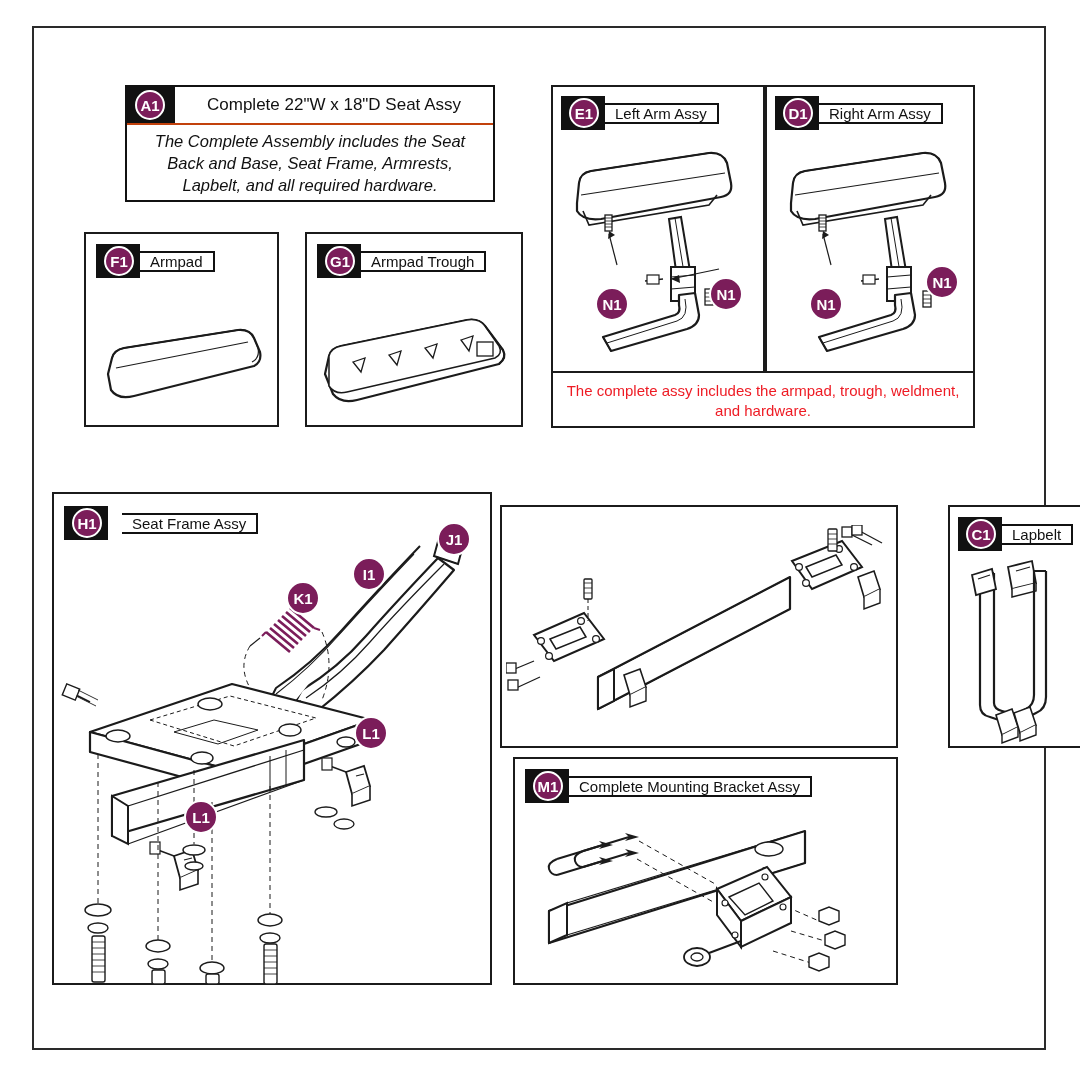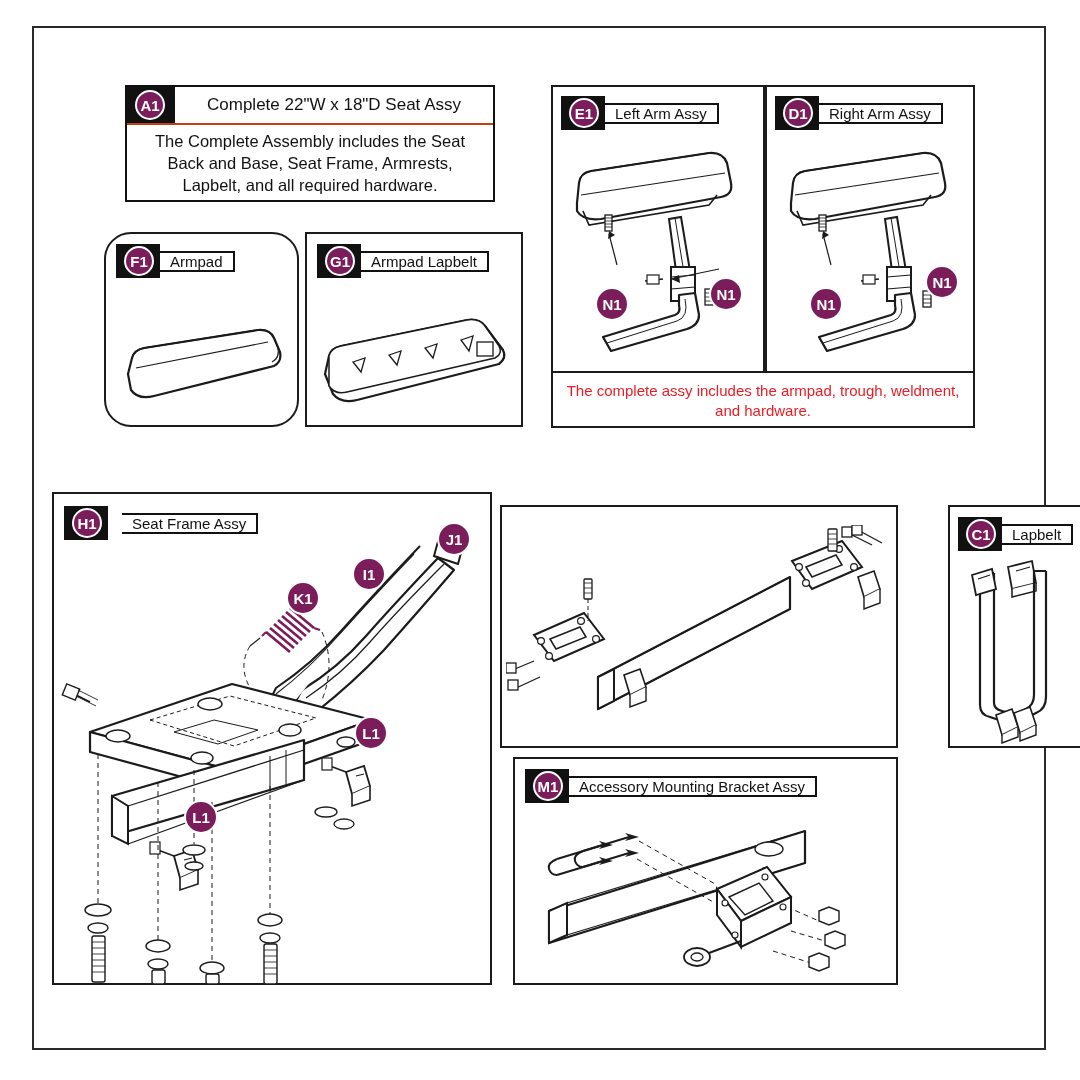--- a/index.html
+++ b/index.html
@@ -109,20 +109,21 @@
     font-size: 17px;
     color: #111;
     border-left: 2px solid #111;
   }
   #a1-desc {
     padding: 6px 12px 0 12px;
     font-size: 16.5px;
     line-height: 1.32;
     text-align: center;
     color: #111;
+    font-style: italic;
   }
 
   
   .red-note {
     position: absolute;
     color: #ee1b24;
     font-size: 15px;
     line-height: 1.3;
     text-align: center;
     width: 100%;
@@ -155,41 +156,41 @@
   <div id="a1-block">
     <div id="a1-head">
       <div class="badge">
         <div class="bubble">A1</div>
       </div>
       <div class="titlebox">Complete 22"W x 18"D Seat Assy</div>
     </div>
     <div id="a1-desc">The Complete Assembly includes the Seat Back and Base, Seat Frame, Armrests, Lapbelt, and all required hardware.</div>
   </div>
 
-  <div class="panel" style="left:104px; top:232px; width:195px; height:195px;border-radius:27px;">
+  <div class="panel" style="left:84px; top:232px; width:195px; height:195px;">
     <div class="strip-wrap" style="position:absolute; left:10px; top:10px;">
       <div class="strip-badge">
         <div class="bubble">F1</div>
       </div>
       <div class="strip-title">Armpad</div>
     </div>
     <svg class="art" style="left:12px; top:78px;" width="175" height="100" viewBox="0 0 175 100">
       <path d="M10,62 L14,46 Q16,38 26,36 L140,18 Q152,17 156,26 L162,40 Q164,50 156,54 L36,84 Q20,88 13,78 Z" fill="#ffffff" stroke="#1b1b1b" stroke-width="2.2" stroke-linejoin="round"></path>
       <path d="M14,46 Q16,38 26,36 L140,18 Q152,17 156,26" fill="none" stroke="#1b1b1b" stroke-width="1.4"></path>
       <path d="M18,56 L150,30" fill="none" stroke="#1b1b1b" stroke-width="1.2"></path>
       <path d="M156,26 L160,36 Q162,46 154,50" fill="none" stroke="#1b1b1b" stroke-width="1.2"></path>
     </svg>
   </div>
 
   <div class="panel" style="left:305px; top:232px; width:218px; height:195px;">
     <div class="strip-wrap" style="position:absolute; left:10px; top:10px;">
       <div class="strip-badge">
         <div class="bubble">G1</div>
       </div>
-      <div class="strip-title">Armpad Lapbelt</div>
+      <div class="strip-title">Armpad Trough</div>
     </div>
     <svg class="art" style="left:10px; top:72px;" width="200" height="110" viewBox="0 0 200 110">
       <path d="M8,68 L12,50 Q14,42 24,40 L150,14 Q162,12 168,20 L186,44 Q190,52 182,58 L40,94 Q24,98 16,88 Z" fill="#ffffff" stroke="#1b1b1b" stroke-width="2.2" stroke-linejoin="round"></path>
       <path d="M12,50 Q14,42 24,40 L150,14 Q162,12 168,20 L182,40 Q186,48 178,52 L30,86 Q18,89 12,80 Z" fill="#ffffff" stroke="#1b1b1b" stroke-width="1.5"></path>
       <path d="M36,56 L48,52 L44,66 Z" fill="#ffffff" stroke="#1b1b1b" stroke-width="1.3"></path>
       <path d="M72,49 L84,45 L80,59 Z" fill="#ffffff" stroke="#1b1b1b" stroke-width="1.3"></path>
       <path d="M108,42 L120,38 L116,52 Z" fill="#ffffff" stroke="#1b1b1b" stroke-width="1.3"></path>
       <path d="M144,34 L156,30 L152,45 Z" fill="#ffffff" stroke="#1b1b1b" stroke-width="1.3"></path>
       <path d="M168,20 L186,44 Q190,52 182,58" fill="none" stroke="#1b1b1b" stroke-width="1.4"></path>
       <rect x="160" y="36" width="16" height="14" fill="#ffffff" stroke="#1b1b1b" stroke-width="1.3"></rect>
@@ -494,21 +495,21 @@
       <path d="M60,158 L76,152 L82,170 L66,178 Z" fill="#ffffff" stroke="#1b1b1b" stroke-width="1.6"></path>
       <path d="M66,178 L66,186 L82,180 L82,170" fill="#ffffff" stroke="#1b1b1b" stroke-width="1.4"></path>
     </svg>
   </div>
 
   <div class="panel" style="left:513px; top:757px; width:385px; height:228px;">
     <div class="strip-wrap" style="position:absolute; left:10px; top:10px;">
       <div class="strip-badge">
         <div class="bubble">M1</div>
       </div>
-      <div class="strip-title">Accessory Mounting Bracket Assy</div>
+      <div class="strip-title">Complete Mounting Bracket Assy</div>
     </div>
 
     <svg class="art" style="left:4px; top:52px;" width="378" height="172" viewBox="0 0 378 172">
 
       <path d="M30,100 L30,132 L286,52 L286,20 Z" fill="#ffffff" stroke="#1b1b1b" stroke-width="2.2" stroke-linejoin="round"></path>
       <path d="M30,100 L48,92 L48,124 L30,132 Z" fill="#ffffff" stroke="#1b1b1b" stroke-width="2"></path>
       <path d="M48,92 L286,20" fill="none" stroke="#1b1b1b" stroke-width="1.3"></path>
       <path d="M48,124 L286,52" fill="none" stroke="#1b1b1b" stroke-width="1.1"></path>
       <ellipse cx="250" cy="38" rx="14" ry="7" fill="#ffffff" stroke="#1b1b1b" stroke-width="1.4"></ellipse>
 

